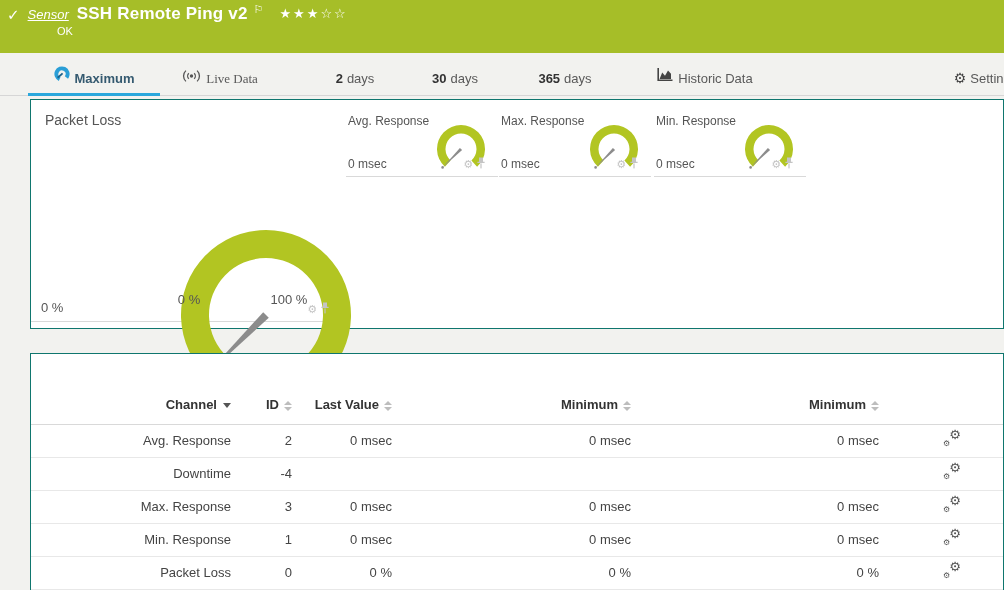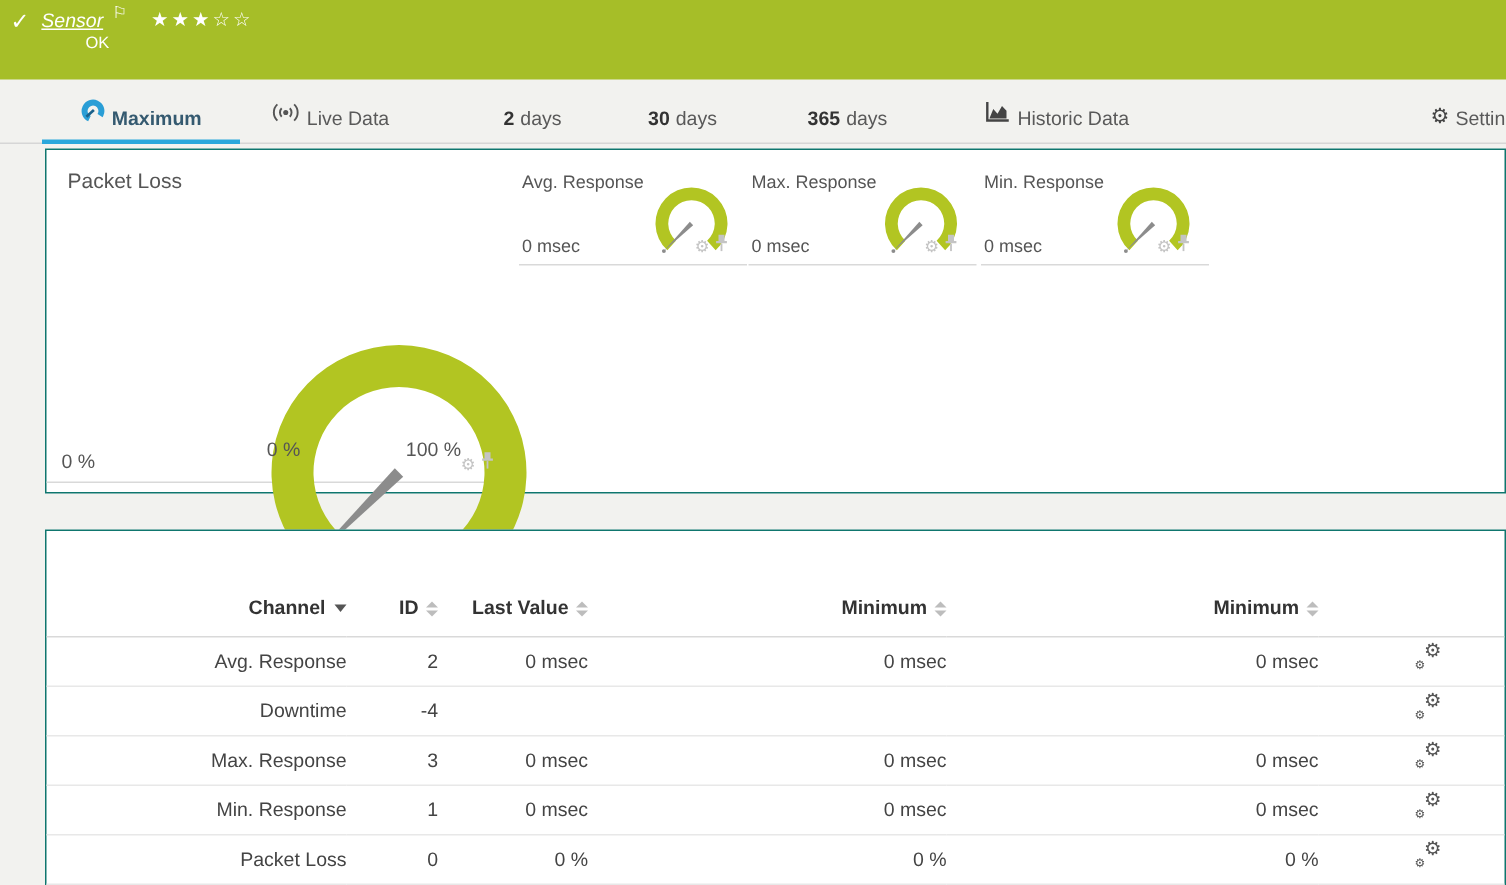--- a/index.html
+++ b/index.html
@@ -104,34 +104,35 @@
   .gearset .g1 { position:absolute; right:0; top:-3px; font-size:13px; color:#555; line-height:1; }
   .gearset .g2 { position:absolute; left:0; bottom:-1px; font-size:8px; color:#555; line-height:1; }
 </style>
 </head>
 <body>
 
 <header class="topbar">
   <div class="topbar-row">
     <span class="check-icon icon-font">✓</span>
     <span class="kind-label">Sensor</span>
+    <span class="sensor-title">SSH Remote Ping v2</span>
     <span class="flag-icon icon-font">⚐</span>
     <span class="stars icon-font">★★★☆☆</span>
   </div>
   <div class="status-line">OK</div>
 </header>
 
 <nav class="tabs">
   <div class="tab active" style="left:28px;width:132px;">
     <span class="tab-icon"><svg width="16" height="16" viewBox="0 0 16 16">
           <circle cx="8" cy="8" r="5.6" fill="none" stroke="#2a9ed6" stroke-width="4" stroke-dasharray="27 8.2" transform="rotate(115 8 8)"></circle>
           <line x1="8.6" y1="7.4" x2="3.6" y2="11.8" stroke="#1a618a" stroke-width="1.8"></line>
         </svg></span><span>Maximum</span>
   </div>
-  <div class="tab" style="left:170px;width:100px;">
+  <div class="tab" style="left:170px;width:100px;font-family:Liberation Serif, serif;">
     <span class="tab-icon"><svg width="19" height="14" viewBox="0 0 19 14">
           <circle cx="9.5" cy="7" r="1.7" fill="#555"></circle>
           <path d="M6.8 4.2 A4 4 0 0 0 6.8 9.8 M3.9 1.6 A7.4 7.4 0 0 0 3.9 12.4 M12.2 4.2 A4 4 0 0 1 12.2 9.8 M15.1 1.6 A7.4 7.4 0 0 1 15.1 12.4" fill="none" stroke="#555" stroke-width="1.3"></path>
         </svg></span><span>Live Data</span>
   </div>
   <div class="tab" style="left:305px;width:100px;">
     <span class="bold-num">2</span><span>days</span>
   </div>
   <div class="tab" style="left:405px;width:100px;">
     <span class="bold-num">30</span><span>days</span>

